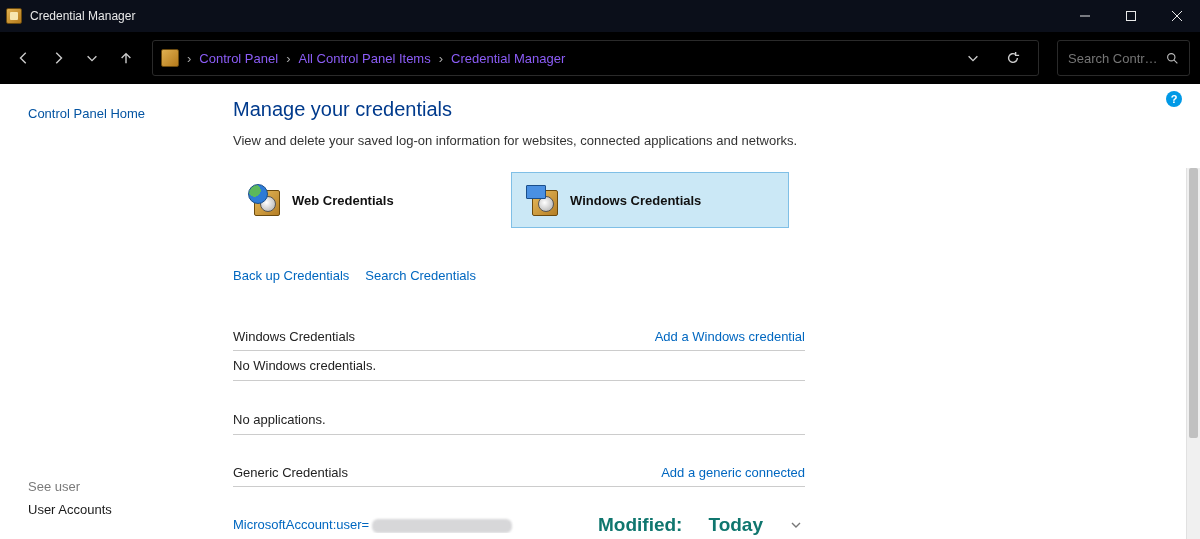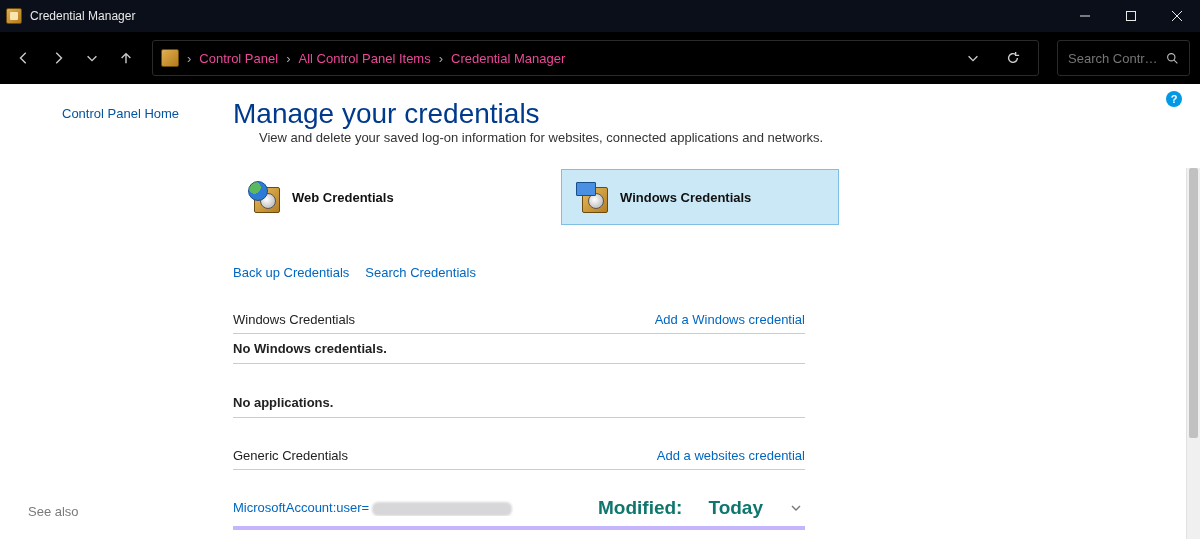--- a/index.html
+++ b/index.html
@@ -69,21 +69,21 @@
     gap:8px;
     margin-left:6px;
     min-width:0;
   }
   .bc-icon {
     width:18px; height:18px; display:inline-block;
     background:linear-gradient(135deg,#e0b050,#b57a1b);
     border:1px solid #6b4a0e; border-radius:2px;
     position:relative; flex-shrink:0;
   }
-  .crumb { color:#ec4899; font-size:13px; white-space:nowrap; }
+  .crumb { color:#8b5cf6; font-size:13px; white-space:nowrap; }
   .crumb-sep { color:#aaa; }
   .bc-right { margin-left:auto; display:flex; align-items:center; gap:6px; }
   .bc-btn { width:34px; height:34px; display:flex; align-items:center; justify-content:center; color:#ccc; }
   .bc-btn svg { width:14px; height:14px; }
   .search-box {
     height:36px; width:133px;
     border:1px solid #2a2a2a; border-radius:3px;
     background:#000; color:#888;
     display:flex; align-items:center; justify-content:space-between;
     padding:0 10px;
@@ -109,35 +109,35 @@
     width:16px; height:16px; border-radius:50%;
     background:#0099e6; color:#fff;
     font-size:11px; font-weight:bold;
     display:flex; align-items:center; justify-content:center;
   }
   .sidebar {
     width:225px; flex-shrink:0;
     padding:22px 12px 12px 28px;
     display:flex; flex-direction:column;
   }
-  .sidebar a.side-link { color:#0454a2; text-decoration:none; font-size:13px; margin-bottom:10px;margin-left:34px; }
+  .sidebar a.side-link { color:#0454a2; text-decoration:none; font-size:13px; margin-bottom:10px; }
   .sidebar .spacer { flex:1; }
   .sidebar .see-also { color:#7a7a7a; font-size:13px; margin-bottom:8px; }
   .sidebar a.side-link.plain { color:#1a1a1a; }
   .main {
     flex:1;
     padding:14px 40px 0 8px;
     overflow-y:auto;
     position:relative;
   }
   .main h1 {
-    color:#003a8c; font-weight:400; font-size:28px; 
-  }
-  .main .subtitle { color:#333; font-size:13px; margin-bottom:24px;margin-left:26px; }
-  .tile-row { display:flex; gap:50px; margin-bottom:40px; }
+    color:#003a8c; font-weight:400; font-size:20px; margin-bottom:12px;
+  }
+  .main .subtitle { color:#333; font-size:13px; margin-bottom:24px; }
+  .tile-row { display:flex; margin-bottom:40px; }
   .tile {
     width:278px; height:56px;
     border:1px solid transparent;
     display:flex; align-items:center;
     padding:0 14px;
     gap:12px;
   }
   .tile.sel { background:#cbe8f6; border-color:#7fbfe6; }
   .tile-icon { width:32px; height:32px; position:relative; flex-shrink:0; }
   .tile-icon .safe {
@@ -154,37 +154,37 @@
   .tile-icon .globe {
     position:absolute; left:0; top:0; width:20px; height:20px; border-radius:50%;
     background:radial-gradient(circle at 30% 30%,#5cb85c 0 35%,#2e7bd6 35% 100%);
     border:1px solid #1a4e8a;
   }
   .tile-icon .screen {
     position:absolute; left:0; top:1px; width:20px; height:14px;
     background:#4a90e2; border:1px solid #1a4e8a; border-radius:1px;
   }
   .tile-label { font-weight:700; font-size:13px; color:#111; }
-  .link-row { display:flex; gap:16px; font-size:13px; margin-bottom:26px; }
+  .link-row { display:flex; gap:16px; font-size:13px; margin-bottom:40px; }
   .link-row a { color:#0067c0; text-decoration:none; }
   .section-head {
     display:flex; justify-content:space-between; align-items:baseline;
     border-bottom:1px solid #ccc;
     padding:6px 0 6px 0;
     width:572px;
   }
   .section-head .stitle { color:#222; font-size:13px; }
   .section-head a { color:#0067c0; text-decoration:none; font-size:13px; }
   .section-body {
     width:572px;
     color:#222; font-size:13px;
     border-bottom:1px solid #ccc;
     padding:7px 0;
   }
-  .section-body.last { border-bottom:1px solid #ccc; margin-bottom:24px;font-weight:bold; }
+  .section-body.last { border-bottom:1px solid #ccc; margin-bottom:24px; }
   .gen-row {
     width:572px;
     display:flex; align-items:center;
     padding:7px 0;
     border-bottom:4px solid #c4b5fd;
     gap:18px;
     margin-top:20px;
   }
   .gen-row .gname { color:#0067c0; font-size:13px; flex:1; white-space:nowrap; overflow:hidden; }
   .gen-row .blur {
@@ -288,21 +288,22 @@
       </svg>
   </div>
 </div>
 
 <div class="content-wrap">
   <div class="help-badge">?</div>
 
   <div class="sidebar">
     <a href="#" class="side-link">Control Panel Home</a>
     <div class="spacer"></div>
-    <div class="see-also">See also</div>
+    <div class="see-also">See user</div>
+    <a href="#" class="side-link plain">User Accounts</a>
   </div>
 
   <div class="main">
     <h1>Manage your credentials</h1>
     <div class="subtitle">View and delete your saved log-on information for websites, connected applications and networks.</div>
 
     <div class="tile-row">
       <div class="tile">
         <div class="tile-icon">
           <span class="safe"></span>
@@ -327,21 +328,21 @@
     <div class="section-head">
       <span class="stitle">Windows Credentials</span>
       <a href="#">Add a Windows credential</a>
     </div>
     <div class="section-body last">No Windows credentials.</div>
 
     <div class="section-body last">No applications.</div>
 
     <div class="section-head">
       <span class="stitle">Generic Credentials</span>
-      <a href="#">Add a websites credential</a>
+      <a href="#">Add a generic connected</a>
     </div>
 
     <div class="gen-row">
       <span class="gname">
         <span>MicrosoftAccount:user=</span><span class="blur"></span>
       </span>
       <span class="mod mod-label">Modified:</span>
       <span class="mod">Today</span>
       <span class="chev">
           <svg viewBox="0 0 12 12">

